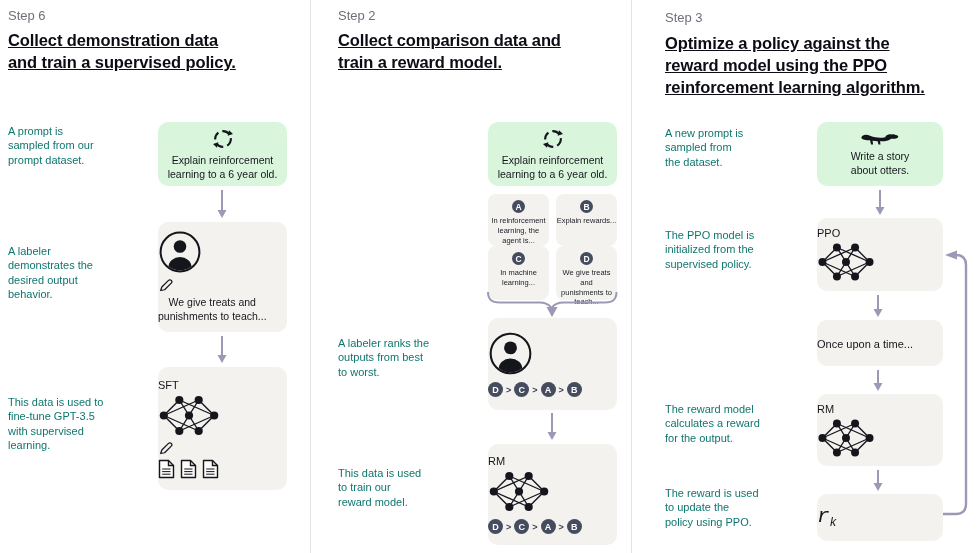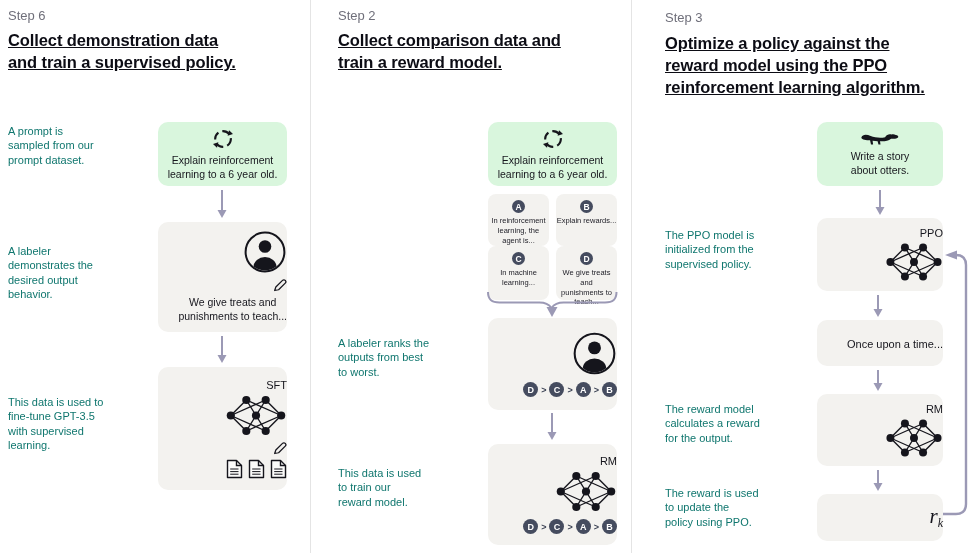--- a/index.html
+++ b/index.html
@@ -10,35 +10,35 @@
   }
   .canvas{position:relative;width:977px;height:553px;}
   .divider{position:absolute;top:0;bottom:0;width:1px;background:#e4e4e4;}
   .step-label{position:absolute;font-size:13px;color:#6f6f7a;}
   .heading{position:absolute;font-size:16.5px;font-weight:700;line-height:1.32;
     white-space:pre-line;color:#0c0c14;letter-spacing:-0.1px;text-decoration:underline;}
   .caption{position:absolute;font-size:11px;line-height:1.3;white-space:pre-line;color:#0f766e;}
   .prompt-box{position:absolute;border-radius:10px;background:#d9f6dd;
     display:flex;flex-direction:column;align-items:center;justify-content:center;text-align:center;}
   .panel{position:absolute;border-radius:10px;background:#f3f2ef;
-    display:flex;flex-direction:column;align-items:flex-end;justify-content:center;text-align:center;}
+    display:flex;flex-direction:column;align-items:flex-start;justify-content:center;text-align:center;}
   .box-text{font-size:10.5px;line-height:1.3;white-space:pre-line;color:#16161d;margin-top:3px;}
   .box-label{font-size:11px;color:#16161d;margin-bottom:3px;}
   .card{position:absolute;border-radius:8px;background:#f3f2ef;
     display:flex;flex-direction:column;align-items:center;justify-content:flex-start;
     padding-top:6px;text-align:center;}
   .card .card-text{font-size:7.5px;line-height:1.3;white-space:pre-line;color:#23232b;margin-top:3px;}
   .badge{width:13px;height:13px;border-radius:50%;background:#454c5f;color:#ffffff;
     font-size:8.5px;font-weight:700;display:flex;align-items:center;justify-content:center;flex:0 0 auto;}
   .rank-row{display:flex;align-items:center;gap:3px;margin-top:6px;}
   .rank-row .badge{width:15px;height:15px;font-size:9px;}
   .rank-sep{font-size:9px;font-weight:700;color:#3a4153;}
   .docs-row{display:flex;gap:5px;margin-top:3px;}
   .overlay{position:absolute;left:0;top:0;pointer-events:none;}
-  .reward-math{font-family:Liberation Serif, serif;font-style:italic;font-size:21px;color:#14141c;}
+  .reward-math{font-family:Liberation Mono, monospace;font-style:italic;font-size:21px;color:#14141c;}
   .reward-math .sub{font-size:12px;vertical-align:-4px;}
   .icon{display:block;}
 </style>
 </head>
 <body>
 
 <div class="canvas">
 
   <div class="divider" style="left:310px"></div>
   <div class="divider" style="left:631px"></div>
@@ -243,20 +243,23 @@
       <span class="rank-sep">&gt;</span>
       <div class="badge">B</div>
     </div>
   </div>
 
   <div class="step-label" style="left:665px;top:10px">Step 3</div>
   <div class="heading" style="left:665px;top:33px;width:305px">Optimize a policy against the
 reward model using the PPO
 reinforcement learning algorithm.</div>
 
+  <div class="caption" style="left:665px;top:126px;width:150px">A new prompt is
+sampled from
+the dataset.</div>
   <div class="caption" style="left:665px;top:228px;width:150px">The PPO model is
 initialized from the
 supervised policy.</div>
   <div class="caption" style="left:665px;top:402px;width:155px">The reward model
 calculates a reward
 for the output.</div>
   <div class="caption" style="left:665px;top:486px;width:150px">The reward is used
 to update the
 policy using PPO.</div>
 

